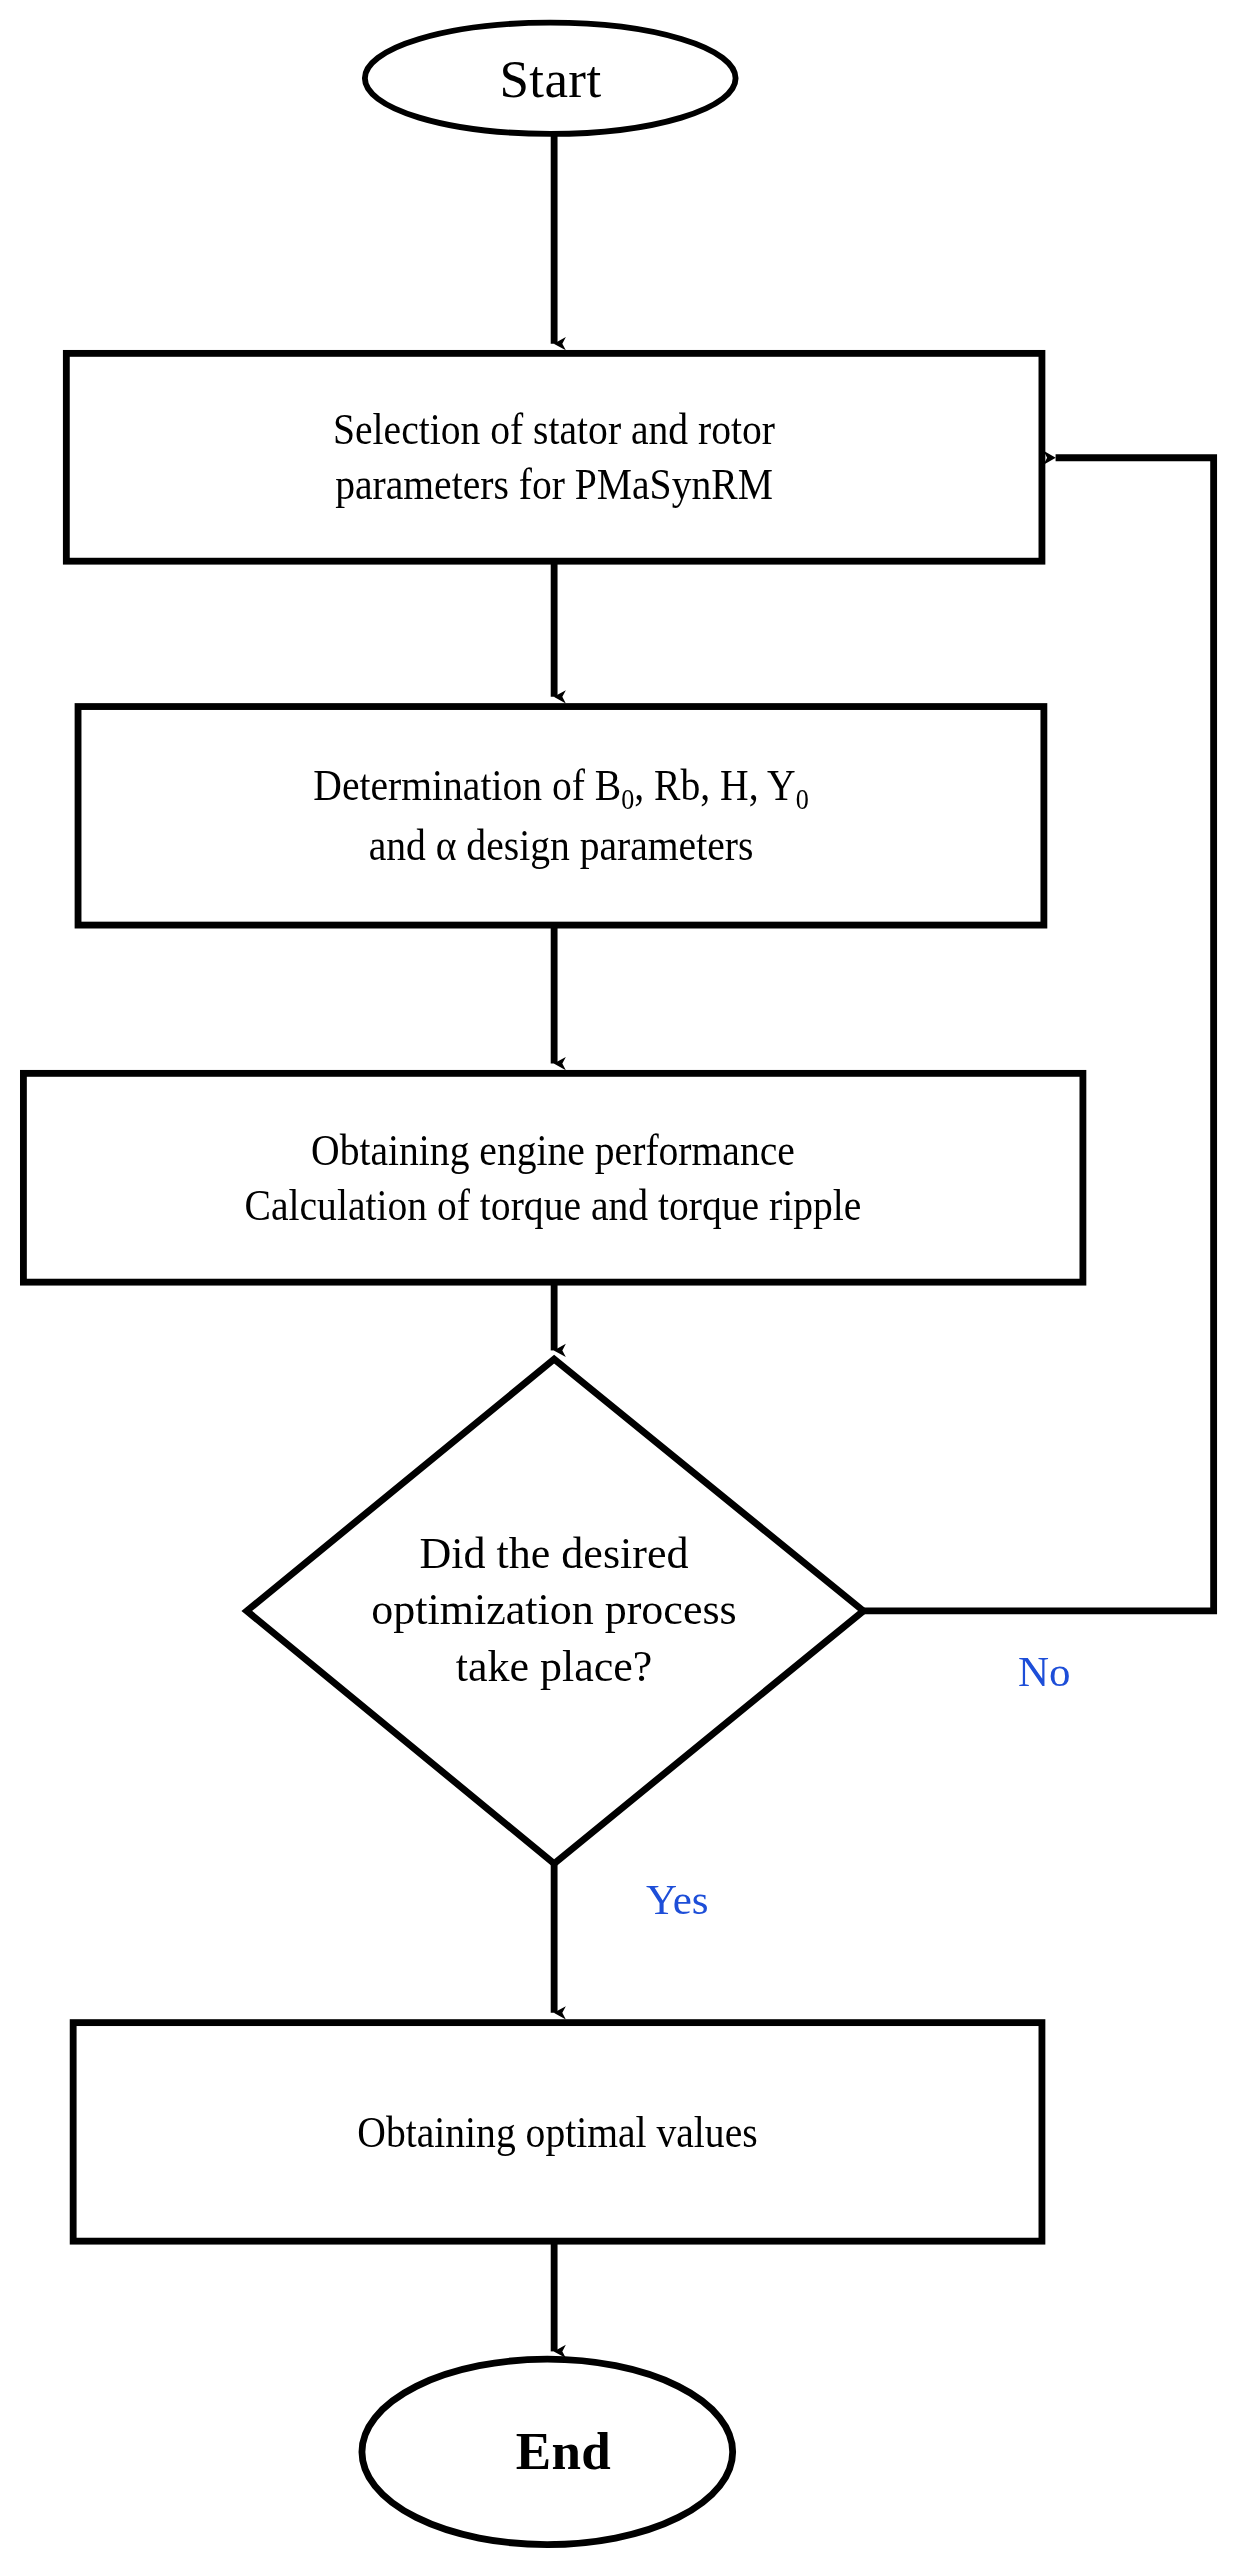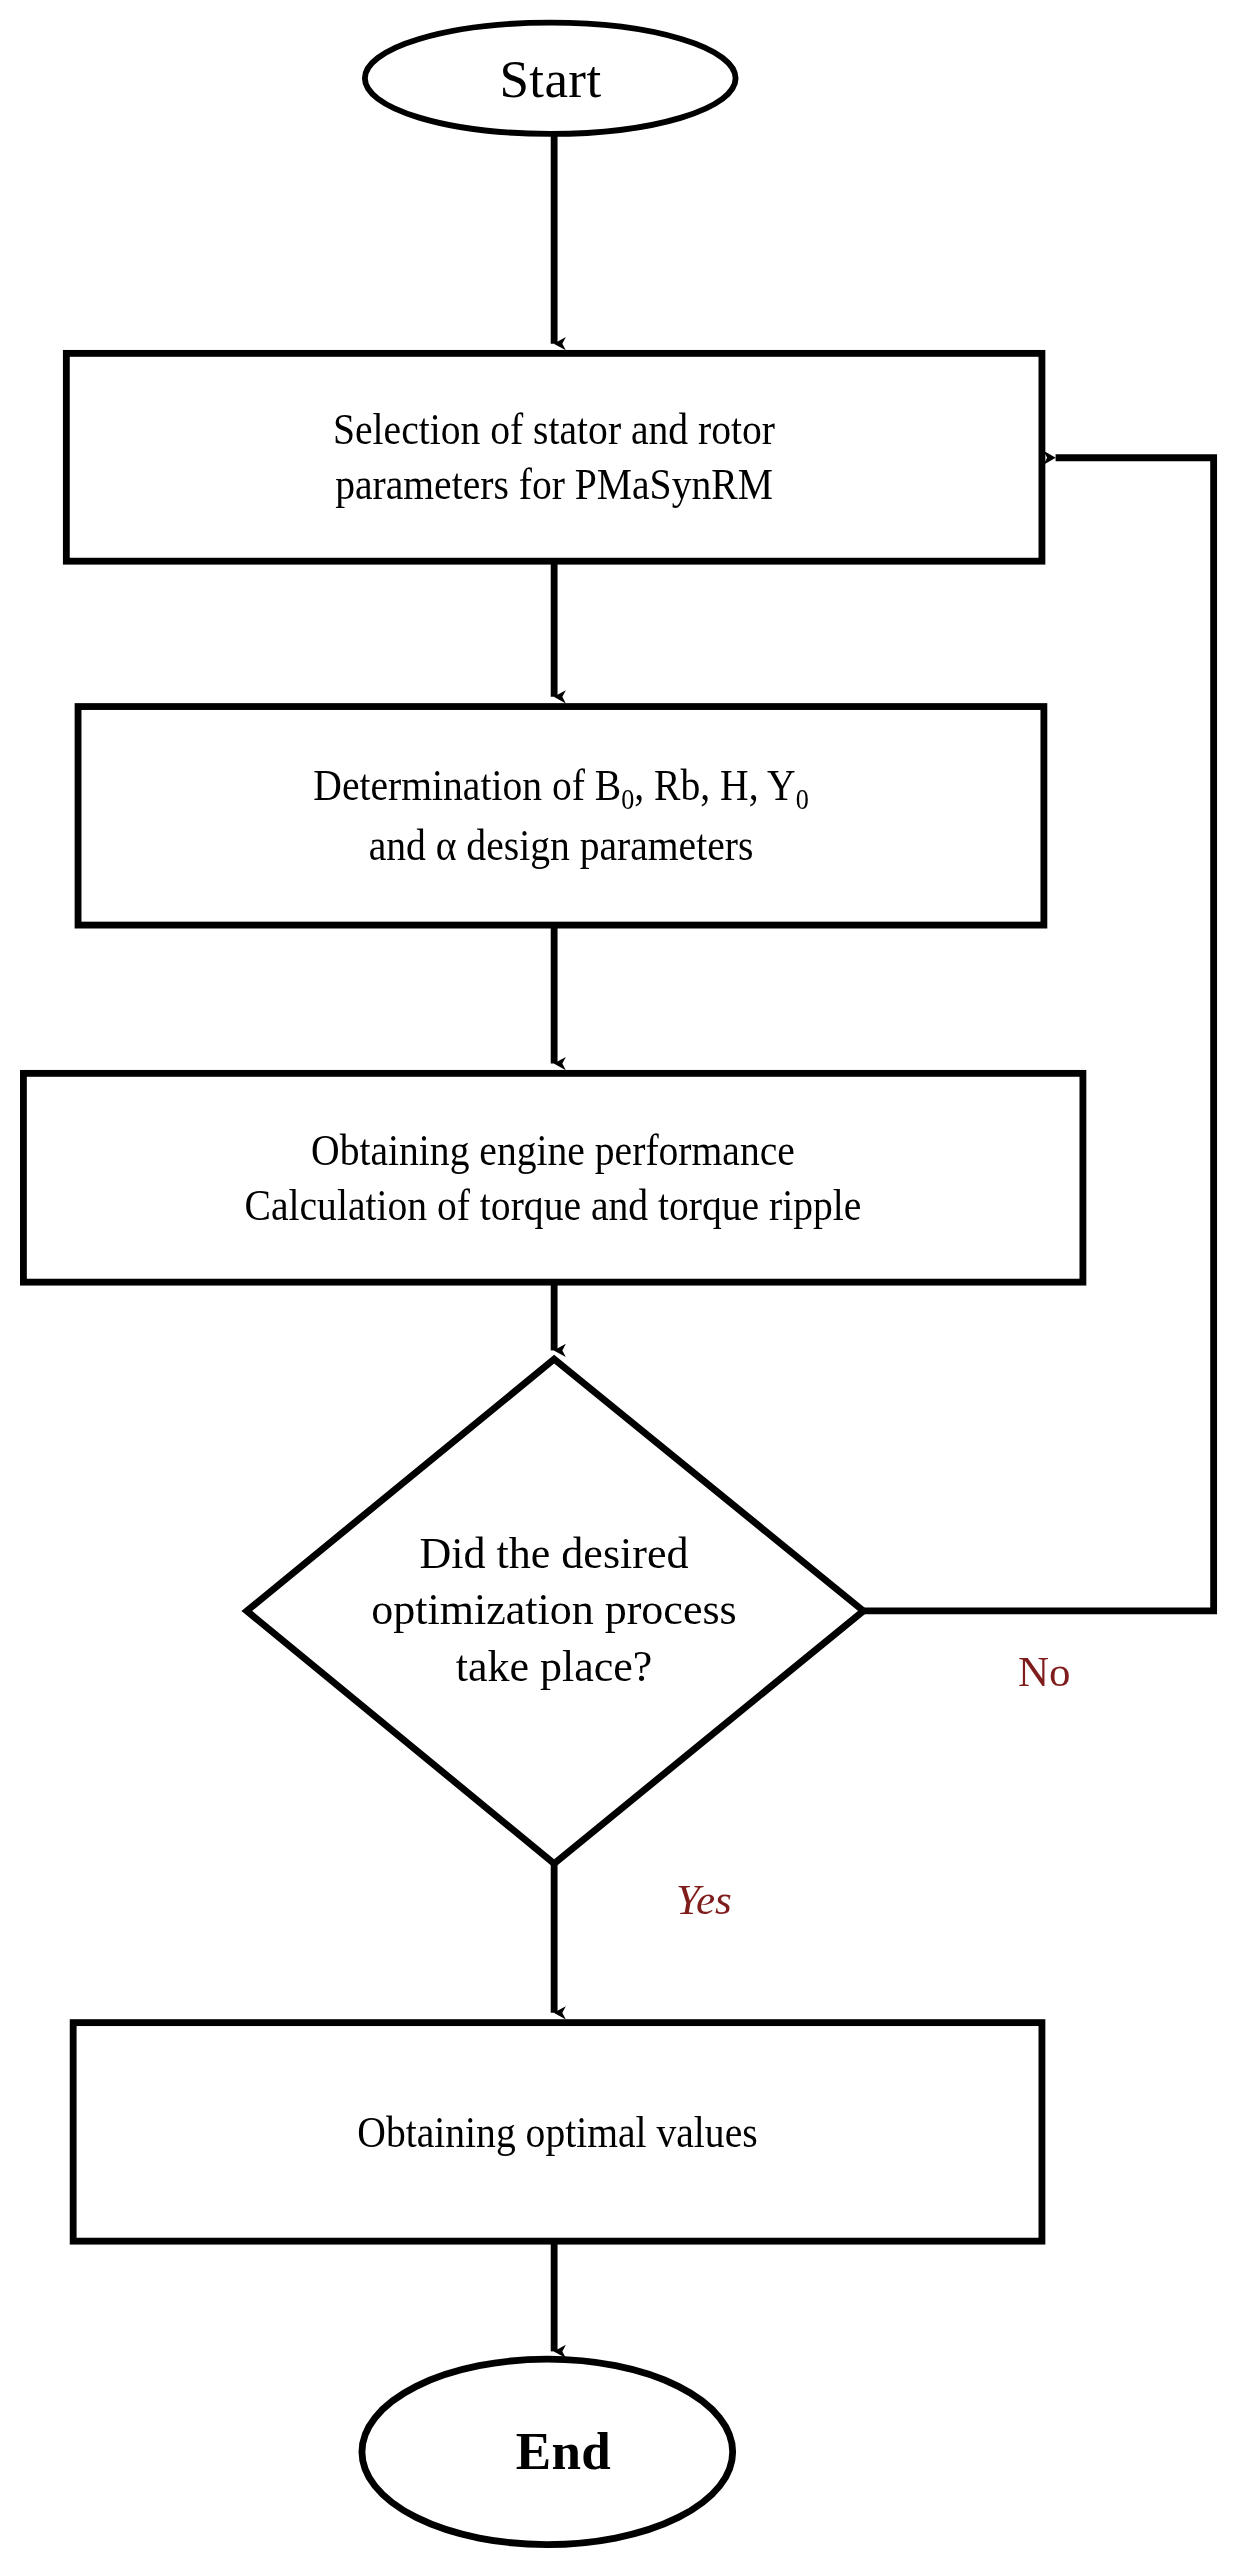--- a/index.html
+++ b/index.html
@@ -47,21 +47,21 @@
     letter-spacing: 0px;
   }
   
   .decision-label {
     font-size: 44px;
     line-height: 1.28;
   }
   
   .edge-label {
     position: absolute;
-    color: #7f1d1d;
+    color: #1d4ed8;
     font-size: 43px;
     font-family: "Liberation Serif", "DejaVu Serif", serif;
     white-space: nowrap;
   }
   .sub {
     font-size: 0.66em;
     vertical-align: -0.30em;
   }
 </style>
 </head>
@@ -125,16 +125,16 @@
   <div class="node-label decision-label" style="left:281px; top:1464px; width:546px; height:293px;">Did the desired
 optimization process
 take place?</div>
 
   <div class="node-label process-label" style="left:73px; top:2023px; width:969px; height:219px;">Obtaining optimal values</div>
 
   <div class="node-label terminator-label" style="left:378px; top:2359px; width:371px; height:185px;font-weight:bold;">End</div>
 
   <div class="edge-label" style="left:1018px; top:1647px;">No</div>
 
-  <div class="edge-label" style="left:676px; top:1875px;font-style:italic;">Yes</div>
+  <div class="edge-label" style="left:646px; top:1875px;">Yes</div>
 
 </div>
 
 
 </body></html>

